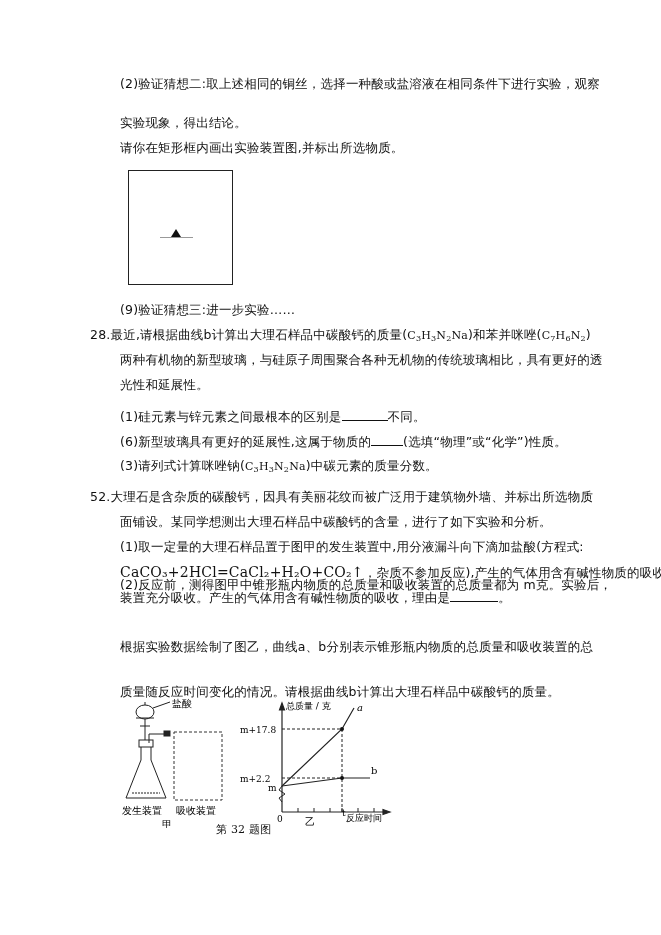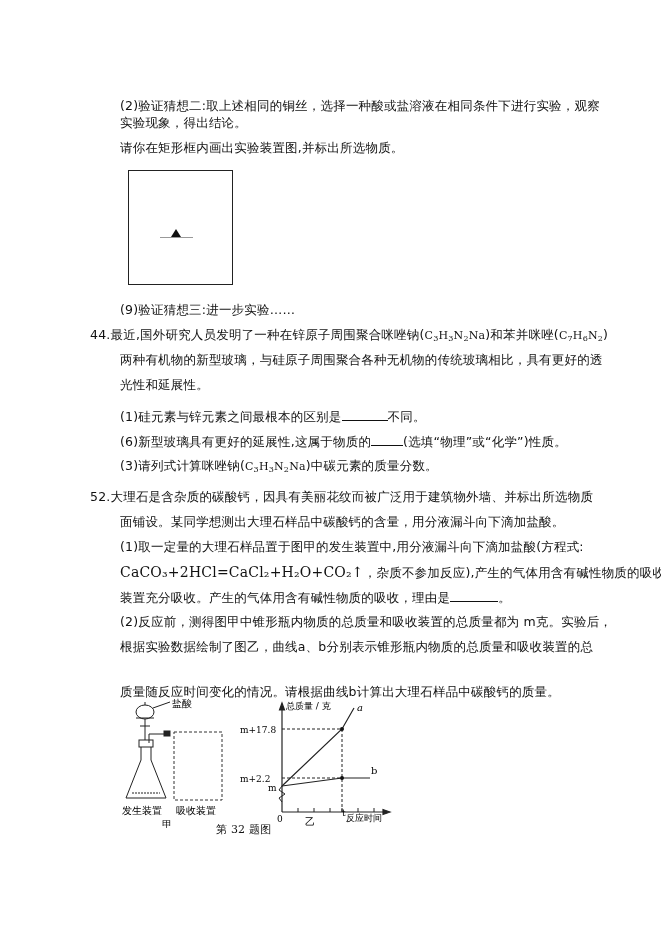--- a/index.html
+++ b/index.html
@@ -14,59 +14,59 @@
               border: 1.5px solid #222; box-sizing: border-box; }
   .draw-box .tri { position: absolute; left: 42px; top: 58px; width: 0; height: 0;
                    border-left: 5px solid transparent; border-right: 5px solid transparent;
                    border-bottom: 8px solid #111; }
   .draw-box .base { position: absolute; left: 31px; top: 66px; width: 33px; height: 1px; background: #999; }
   svg text { font-family: "DejaVu Serif", serif; }
 </style>
 </head>
 <body>
 
-<div class="line indent" style="top:98px">(2)验证猜想二:取上述相同的铜丝，选择一种酸或盐溶液在相同条件下进行实验，观察</div>
+<div class="line indent" style="top:76px">(2)验证猜想二:取上述相同的铜丝，选择一种酸或盐溶液在相同条件下进行实验，观察</div>
 <div class="line indent" style="top:115px">实验现象，得出结论。</div>
 <div class="line indent" style="top:140px">请你在矩形框内画出实验装置图,并标出所选物质。</div>
 
 <div class="draw-box">
   <div class="tri"></div>
   <div class="base"></div>
 </div>
 
 <div class="line indent" style="top:302px">(9)验证猜想三:进一步实验……</div>
 
 <div class="line qnum" style="top:327px">
-  <span>44.</span><span>最近,国外研究人员发明了一种在锌原子周围聚合咪唑钠(</span><span style="font-family:'DejaVu Serif',serif;font-size:11px"><span>C</span><sub>3</sub><span>H</span><sub>3</sub><span>N</span><sub>2</sub><span>Na</span></span><span>)和苯并咪唑(</span><span style="font-family:'DejaVu Serif',serif;font-size:11px"><span>C</span><sub>7</sub><span>H</span><sub>6</sub><span>N</span><sub>2</sub></span><span>)</span>
+  <span>28.</span><span>最近,请根据曲线b计算出大理石样品中碳酸钙的质量(</span><span style="font-family:'DejaVu Serif',serif;font-size:11px"><span>C</span><sub>3</sub><span>H</span><sub>3</sub><span>N</span><sub>2</sub><span>Na</span></span><span>)和苯并咪唑(</span><span style="font-family:'DejaVu Serif',serif;font-size:11px"><span>C</span><sub>7</sub><span>H</span><sub>6</sub><span>N</span><sub>2</sub></span><span>)</span>
 </div>
 <div class="line indent" style="top:352px">两种有机物的新型玻璃，与硅原子周围聚合各种无机物的传统玻璃相比，具有更好的透</div>
 <div class="line indent" style="top:377px">光性和延展性。</div>
 
 <div class="line indent" style="top:408px">
   <span>(1)硅元素与锌元素之间最根本的区别是</span><span class="blank" style="width:46px"></span><span>不同。</span>
 </div>
 <div class="line indent" style="top:433px">
   <span>(6)新型玻璃具有更好的延展性,这属于物质的</span><span class="blank" style="width:32px"></span><span>(选填“物理”或“化学”)性质。</span>
 </div>
 <div class="line indent" style="top:458px">
   <span>(3)请列式计算咪唑钠(</span><span style="font-family:'DejaVu Serif',serif;font-size:11px"><span>C</span><sub>3</sub><span>H</span><sub>3</sub><span>N</span><sub>2</sub><span>Na</span></span><span>)中碳元素的质量分数。</span>
 </div>
 
 <div class="line qnum" style="top:489px">
   <span>52.</span><span>大理石是含杂质的碳酸钙，因具有美丽花纹而被广泛用于建筑物外墙、并标出所选物质</span>
 </div>
-<div class="line indent" style="top:514px">面铺设。某同学想测出大理石样品中碳酸钙的含量，用分液漏斗向下滴加盐酸。</div>
+<div class="line indent" style="top:514px">面铺设。某同学想测出大理石样品中碳酸钙的含量，进行了如下实验和分析。</div>
 <div class="line indent" style="top:539px">(1)取一定量的大理石样品置于图甲的发生装置中,用分液漏斗向下滴加盐酸(方程式:</div>
 <div class="line indent" style="top:564px">
   <span style="font-family:'DejaVu Serif',serif;font-size:14px">CaCO₃+2HCl=CaCl₂+H₂O+CO₂↑</span><span>，杂质不参加反应),产生的气体用含有碱性物质的吸收</span>
 </div>
 <div class="line indent" style="top:589px">
   <span>装置充分吸收。产生的气体用含有碱性物质的吸收，理由是</span><span class="blank" style="width:48px"></span><span>。</span>
 </div>
-<div class="line indent" style="top:614px">(2)反应前，测得图甲中锥形瓶内物质的总质量和吸收装置的总质量都为 m克。实验后，</div>
+<div class="line indent" style="top:577px">(2)反应前，测得图甲中锥形瓶内物质的总质量和吸收装置的总质量都为 m克。实验后，</div>
 <div class="line indent" style="top:639px">根据实验数据绘制了图乙，曲线a、b分别表示锥形瓶内物质的总质量和吸收装置的总</div>
 <div class="line indent" style="top:684px">质量随反应时间变化的情况。请根据曲线b计算出大理石样品中碳酸钙的质量。</div>
 
 <svg style="position:absolute;left:120px;top:698px" width="130" height="130">
   <g stroke="#222" fill="none" stroke-width="1">
     <ellipse cx="25" cy="14" rx="9" ry="7"></ellipse>
     <line x1="25" y1="4" x2="25" y2="7"></line>
     <line x1="16" y1="20" x2="34" y2="20"></line>
     <line x1="25" y1="21" x2="25" y2="42"></line>
     <line x1="20" y1="28" x2="30" y2="28"></line>

